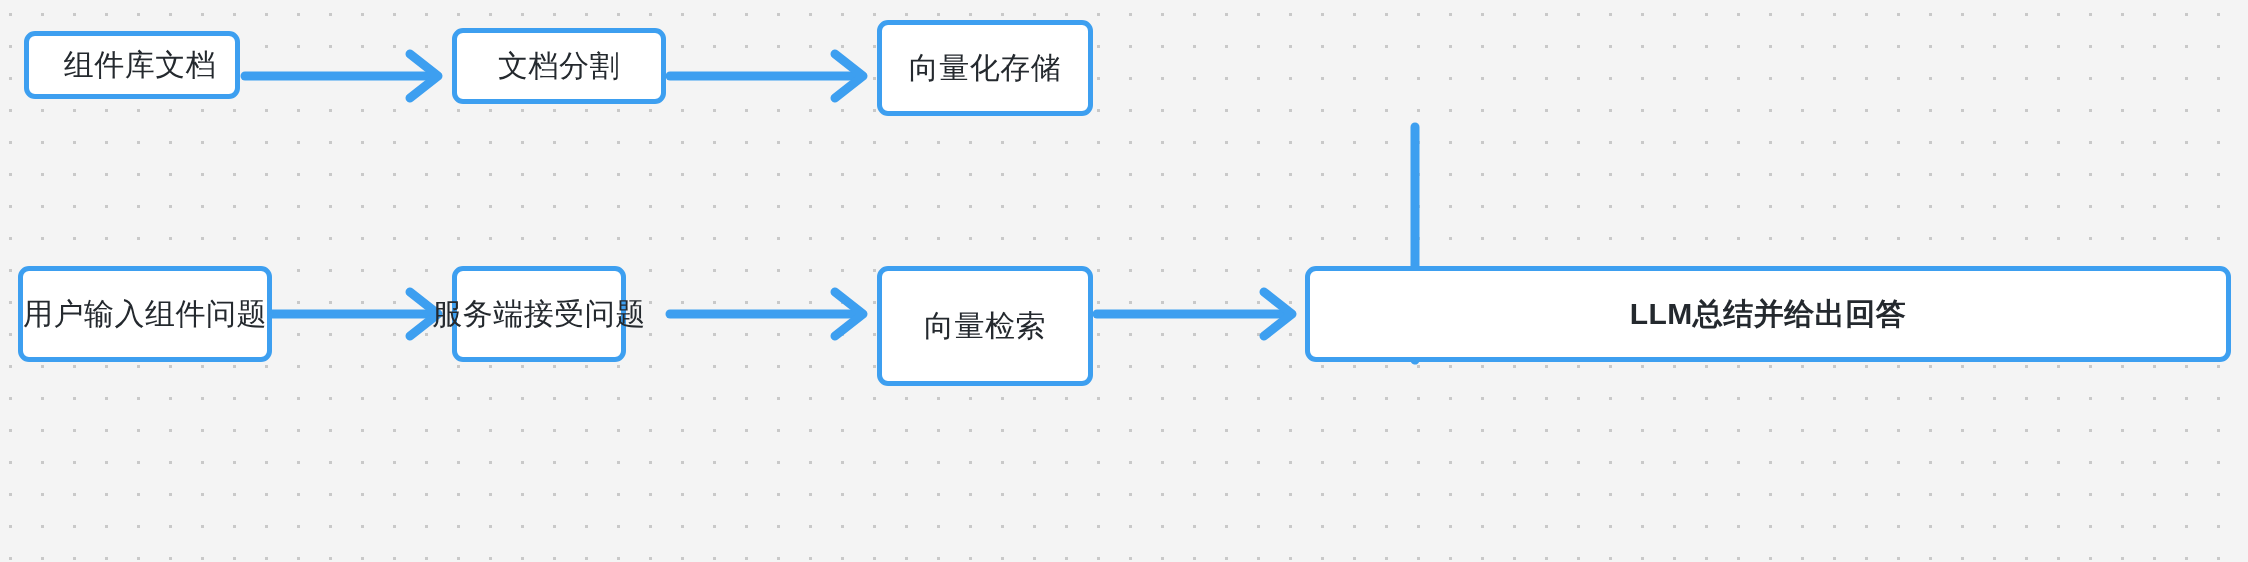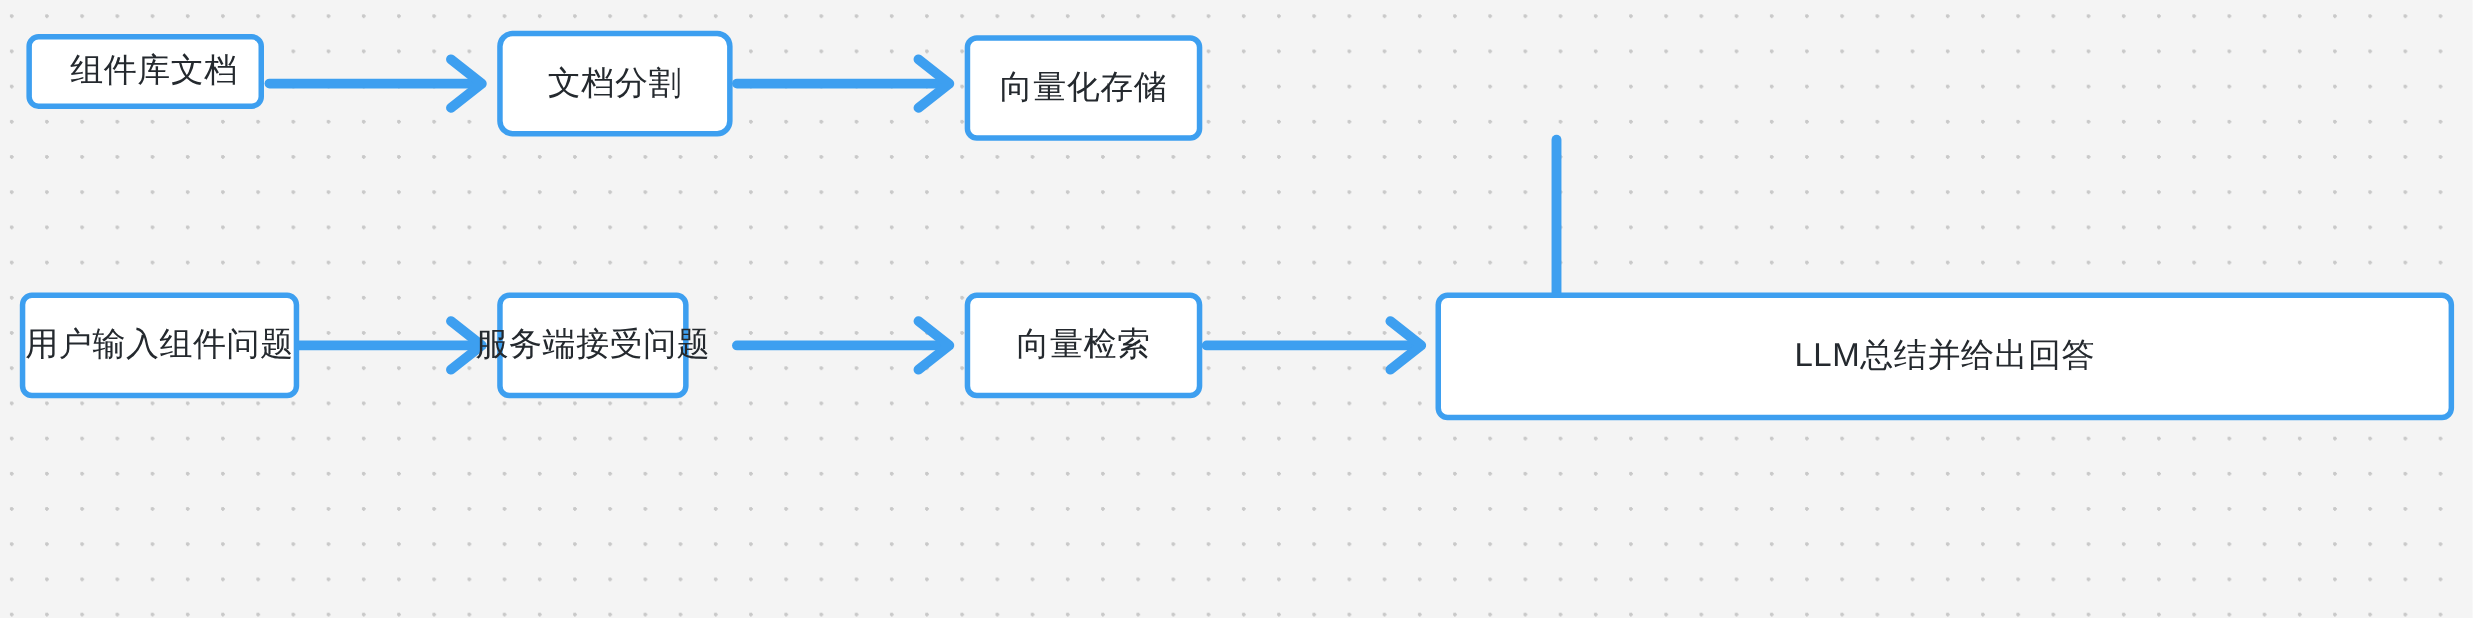--- a/index.html
+++ b/index.html
@@ -90,38 +90,38 @@
 
   <svg class="edge" style="left:1092px; top:286px;" width="216" height="56" viewBox="0 0 216 56">
     <line x1="5" y1="28" x2="190" y2="28" stroke="#3d9ff0" stroke-width="9" stroke-linecap="round"></line>
     <polyline points="172,6 200,28 172,50" fill="none" stroke="#3d9ff0" stroke-width="9" stroke-linecap="round" stroke-linejoin="round"></polyline>
   </svg>
 
   <div class="node" style="left:24px; top:31px; width:216px; height:68px;padding-left:16px;">
     <span>组件库文档</span>
   </div>
 
-  <div class="node" style="left:452px; top:28px; width:214px; height:96px;border-radius:14px;">
+  <div class="node" style="left:452px; top:28px; width:214px; height:76px;">
     <span>文档分割</span>
   </div>
 
-  <div class="node" style="left:877px; top:32px; width:216px; height:96px;">
+  <div class="node" style="left:877px; top:20px; width:216px; height:96px;">
     <span>向量化存储</span>
   </div>
 
   <div class="node" style="left:18px; top:266px; width:254px; height:96px;">
     <span>用户输入组件问题</span>
   </div>
 
   <div class="node" style="left:452px; top:266px; width:174px; height:96px;">
     <span>服务端接受问题</span>
   </div>
 
-  <div class="node" style="left:877px; top:266px; width:216px; height:96px;">
+  <div class="node" style="left:877px; top:266px; width:216px; height:120px;">
     <span>向量检索</span>
   </div>
 
-  <div class="node" style="left:1305px; top:266px; width:926px; height:116px;">
+  <div class="node" style="left:1305px; top:266px; width:926px; height:96px;font-weight:bold;">
     <span>LLM总结并给出回答</span>
   </div>
 
 
 </div>
 
 </body></html>

